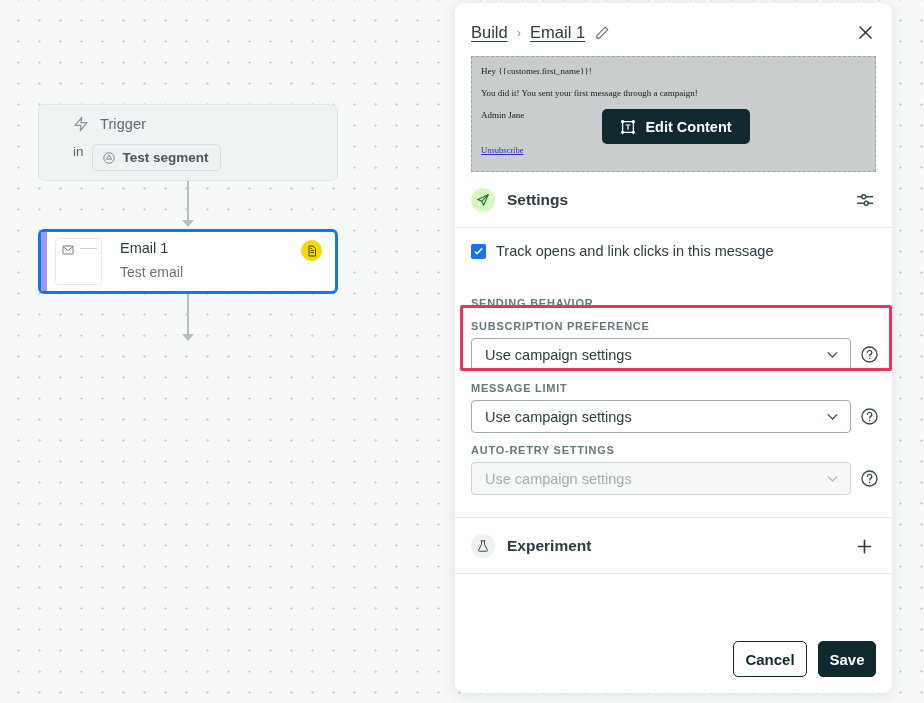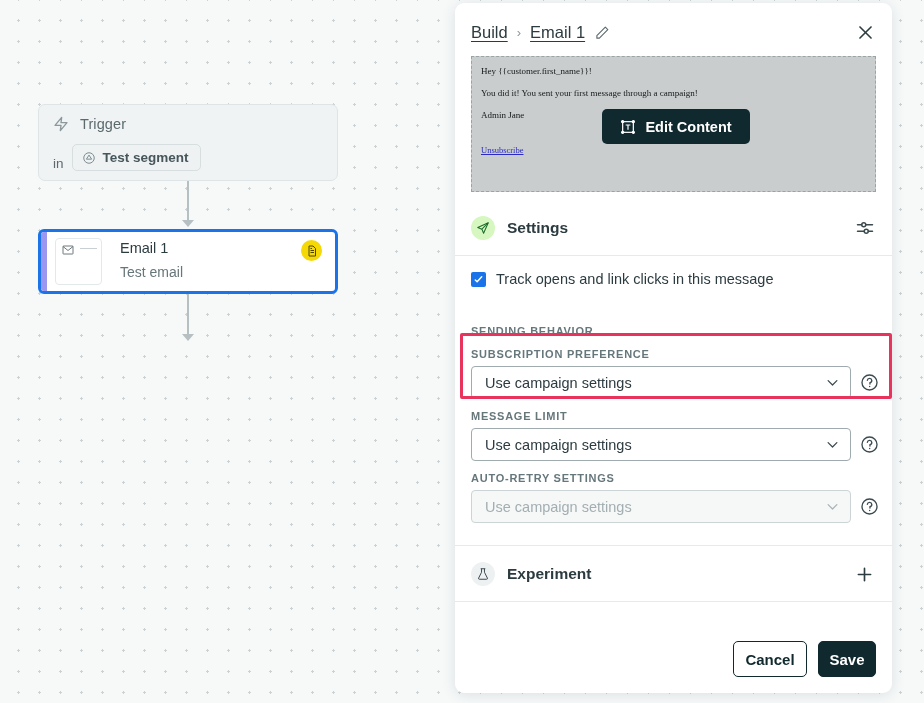--- a/index.html
+++ b/index.html
@@ -26,21 +26,21 @@
   
   .node { position: absolute; }
 
   #trigger-node {
     left: 38px; top: 104px; width: 300px; height: 77px;
     background: #eff3f4;
     border: 1px solid #dfe5e7;
     border-radius: 7px;
     padding: 11px 14px 0 14px;
   }
-  .trig-row { display: flex; align-items: flex-end; }
+  .trig-row { display: flex; align-items: flex-start; margin-left: 20px; }
   .trig-row.top { gap: 11px; }
   .bolt-icon { width: 16px; height: 16px; color: #8b989c; flex: none; }
   .trig-label {
     font-size: 14.5px; color: #5c6a6e; letter-spacing: .1px;
   }
   .trig-row.bottom { margin-top: 12px; gap: 8px; }
   .in-word { font-size: 13.5px; color: #5c6a6e; }
   .seg-chip {
     display: flex; align-items: center; gap: 7px;
     background: #eef2f3;
@@ -141,22 +141,22 @@
     cursor: pointer;
   }
   .crumb-sep {
     font-size: 13px; color: #8b989c; margin: 0 9px;
   }
   .pencil-icon { width: 15px; height: 15px; color: #5c6a6e; margin-left: 10px; cursor: pointer; }
   .spacer { flex: 1; }
   .close-icon { width: 19px; height: 19px; color: #2c3b40; cursor: pointer; }
 
   #preview {
-    margin: 14px 16px 8px 16px;
-    height: 136px;
+    margin: 14px 16px 0 16px;
+    height: 116px;
     background: #c9cdce;
     border: 1px dashed #9aa3a5;
     position: relative;
     flex: none;
   }
   #preview p {
     font-family: "Liberation Serif", serif;
     font-size: 9px; color: #15191a;
     margin: 0 0 0 9px;
   }

